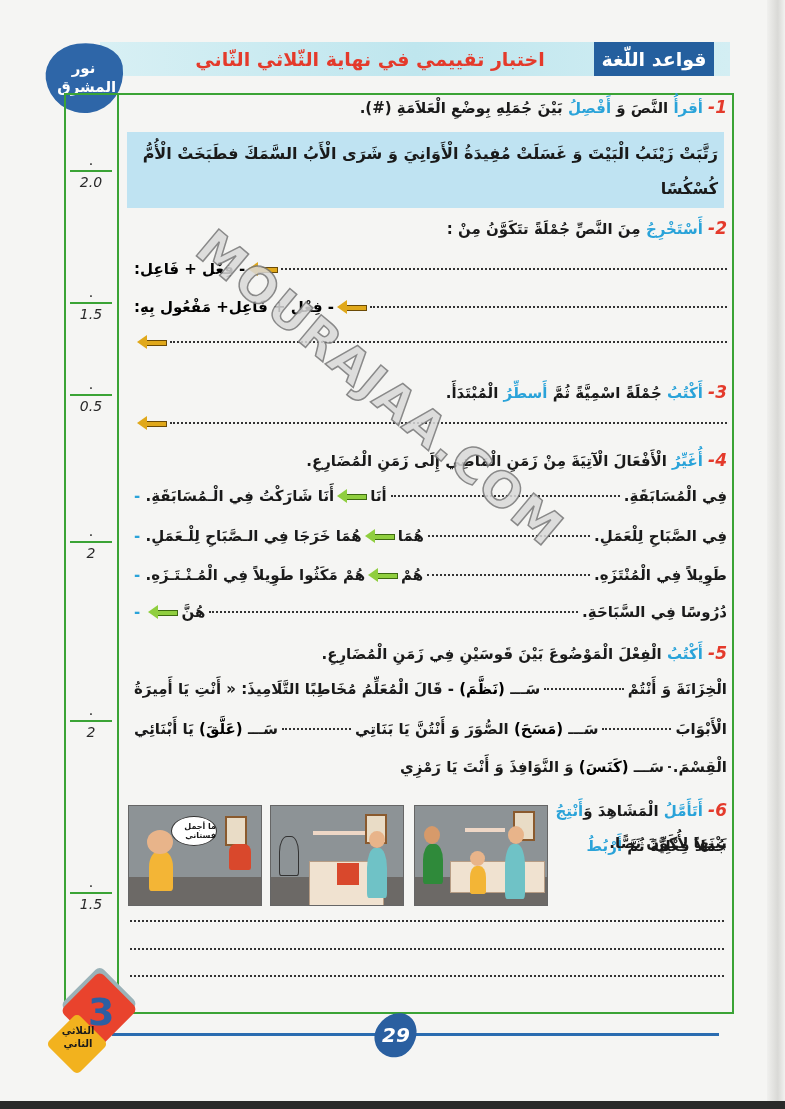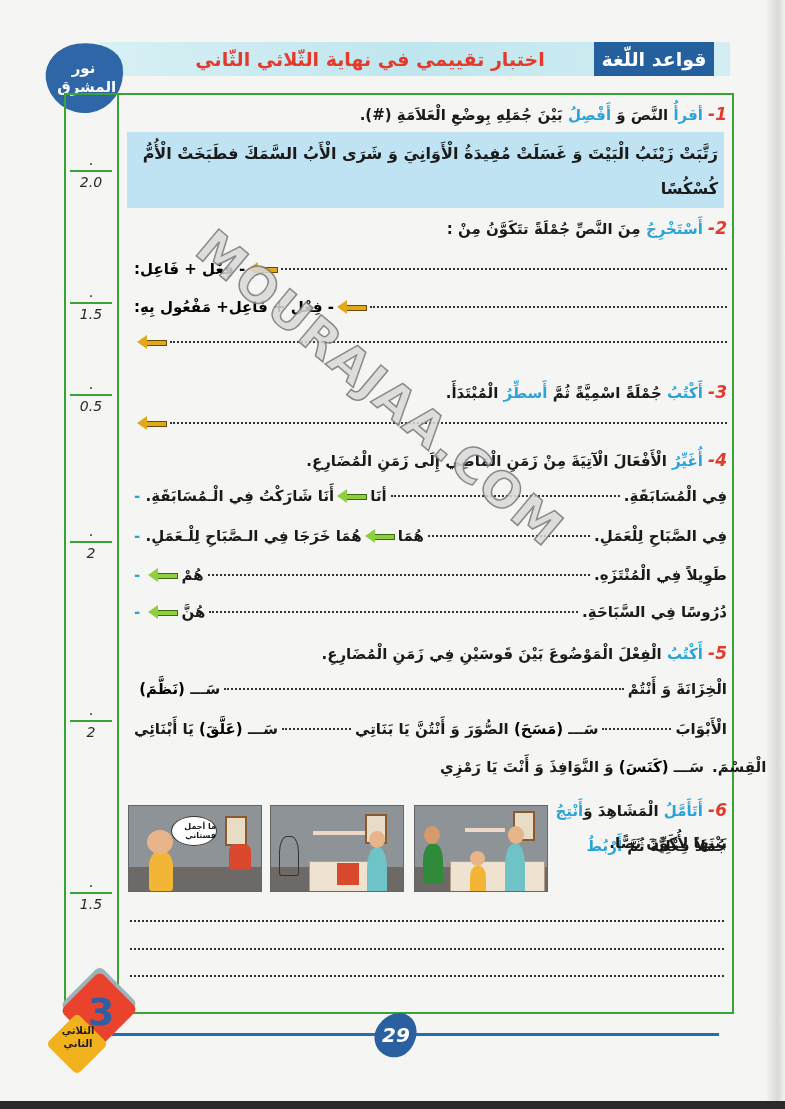--- a/index.html
+++ b/index.html
@@ -52,21 +52,21 @@
   .arrow.g::before { background: #8fce3e; border-color: #3d6a10; }
   .arrow.g::after { border-right-color: #8fce3e; }
 
   .fill-row { position: absolute; right: 58px; left: 134px; display: flex; flex-direction: row-reverse;
     align-items: center; direction: rtl; font-size: 15px; font-weight: bold; white-space: nowrap; }
   .fill-row .grow { flex: 1; border-bottom: 2px dotted #333; height: 0; margin: 0 4px; }
 
   .blue-dash { color: #2aa3d9; font-weight: bold; }
 
   
-  .scene { position: absolute; top: 805px; width: 134px; height: 87px; border: 1px solid #666;
+  .scene { position: absolute; top: 805px; width: 134px; height: 101px; border: 1px solid #666;
     background: linear-gradient(to bottom, #8d9396 0%, #8d9396 72%, #6c6966 72%, #6c6966 100%); overflow: hidden; padding-left: 16px; }
   .scene .board { position: absolute; width: 22px; height: 30px; background: #e9dcc6; border: 2px solid #8a5a2e; }
   .scene .shelf { position: absolute; height: 4px; background: #eed7c6; }
   .scene .table { position: absolute; background: #f0e2d0; border: 1px solid #b79d85; }
   .scene .person { position: absolute; border-radius: 40% 40% 10% 10%; }
   .scene .head { position: absolute; border-radius: 50%; background: #e8b48a; }
   .bubble { position: absolute; left: 42px; top: 10px; width: 46px; height: 30px; background: #fff;
     border-radius: 50%; border: 1px solid #333; font-size: 8px; font-weight: bold; direction: rtl;
     display: flex; align-items: center; justify-content: center; }
 
@@ -132,21 +132,21 @@
   <span class="dot">.</span>
     <span class="bar"></span>
   <span class="val">2</span>
 </div>
 <div class="score" style="top:878px">
   <span class="dot">.</span>
     <span class="bar"></span>
   <span class="val">1.5</span>
 </div>
 
-<div class="line" style="top:104px">
+<div class="line" style="top:97px">
   <span class="qnum">1-</span>
   <span class="verb">أقرأُ</span>
   <span>النَّصَ وَ</span>
   <span class="verb">أَفْصِلُ</span>
   <span>بَيْنَ جُمَلِهِ بِوضْعِ الْعَلاَمَةِ (#).</span>
 </div>
 <div class="passage">
   <div>رَتَّبَتْ زَيْنَبُ الْبَيْتَ وَ غَسَلَتْ مُفِيدَةُ الْأَوَانِيَ وَ شَرَى الْأَبُ السَّمَكَ فطَبَخَتْ الْأُمُّ كُسْكُسًا</div>
 </div>
 
@@ -199,57 +199,58 @@
 <div class="fill-row" style="top:527px">
   <span class="blue-dash">-</span>&nbsp;
   <span>هُمَا خَرَجَا فِي الـصَّبَاحِ لِلْـعَمَلِ.</span>
   <span class="arrow g"></span>
   <span>هُمَا</span>
   <span class="grow"></span>
   <span>فِي الصَّبَاحِ لِلْعَمَلِ.</span>
 </div>
 <div class="fill-row" style="top:566px">
   <span class="blue-dash">-</span>&nbsp;
+  <span>هُمْ مَكَثُوا طَوِيلاً فِي الْمُـنْـتَـزَهِ.</span>
   <span class="arrow g"></span>
   <span>هُمْ</span>
   <span class="grow"></span>
   <span>طَوِيلاً فِي الْمُنْتَزَهِ.</span>
 </div>
 <div class="fill-row" style="top:603px">
   <span class="blue-dash">-</span>&nbsp;
   <span class="arrow g"></span>
   <span>هُنَّ</span>
   <span class="grow"></span>
   <span>دُرُوسًا فِي السَّبَاحَةِ.</span>
 </div>
 
 <div class="line" style="top:643px">
   <span class="qnum">5-</span>
   <span class="verb">أَكْتُبُ</span>
   <span>الْفِعْلَ الْمَوْضُوعَ بَيْنَ قَوسَيْنِ فِي زَمَنِ الْمُضَارِعِ.</span>
 </div>
 <div class="fill-row" style="top:680px">
-  &nbsp;
+  <span>- قَالَ الْمُعَلِّمُ مُخَاطِبًا التَّلَامِيذَ: « أَنْتِ يَا أَمِيرَةُ</span>&nbsp;
   <span class="green">(نَظَّمَ)</span>&nbsp;
   <span>سَـــ</span>
   <span class="grow"></span>
   <span>الْخِزَانَةَ وَ أَنْتُمْ</span>
 </div>
 <div class="fill-row" style="top:720px">
   <span>يَا أَبْنَائِي</span>&nbsp;
   <span class="green">(عَلَّقَ)</span>&nbsp;
   <span>سَـــ</span>
   <span class="grow"></span>
   <span>الصُّوَرَ وَ أَنْتُنَّ يَا بَنَاتِي</span>&nbsp;
   <span class="green">(مَسَحَ)</span>&nbsp;
   <span>سَـــ</span>
   <span class="grow"></span>
   <span>الْأَبْوَابَ</span>
 </div>
-<div class="fill-row" style="top:758px; left:400px;margin-left:40px;">
+<div class="fill-row" style="top:758px; left:400px;">
   <span>وَ النَّوَافِذَ وَ أَنْتَ يَا رَمْزِي</span>&nbsp;
   <span class="green">(كَنَسَ)</span>&nbsp;
   <span>سَـــ</span>
   <span class="grow"></span>
   <span>الْقِسْمَ.</span>
 </div>
 
 <div class="line" style="top:800px">
   <span class="qnum">6-</span>
   <span class="verb">أَتَأَمَّلُ</span>

